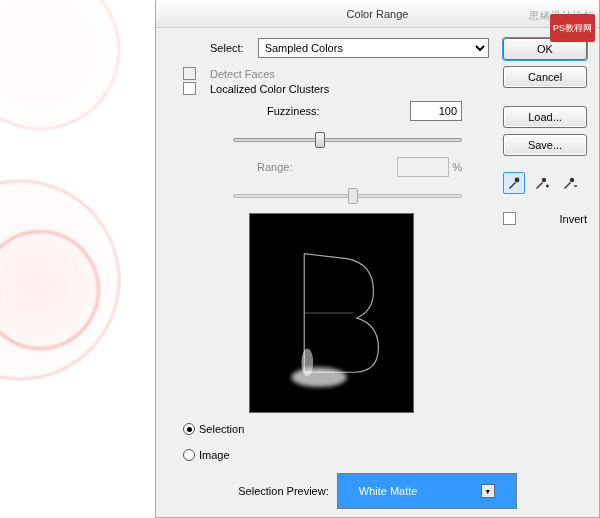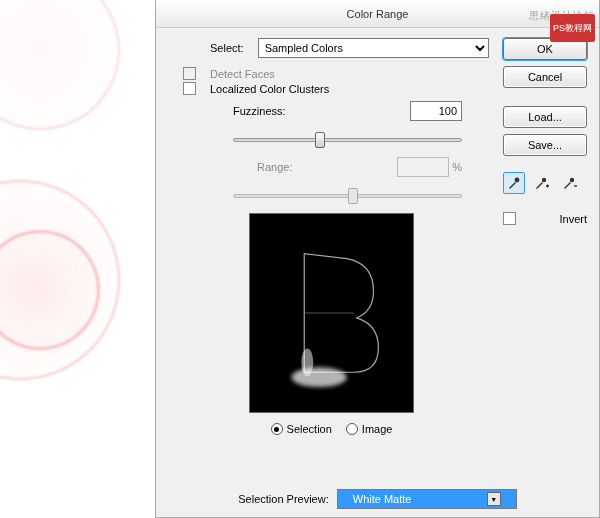--- a/index.html
+++ b/index.html
@@ -22,30 +22,30 @@
   .checkbox.disabled { background:#f0f0f0; }
   .groupbox { border:1px solid transparent; padding: 2px 8px 6px 30px; }
   .slider-wrap { padding: 4px 0 2px 0; }
   .slider { position: relative; height: 16px; }
   .slider-track { position:absolute; top:7px; left:0; right:0; height:4px; background:linear-gradient(#c8c8c8,#e8e8e8); border:1px solid #999; border-radius:2px; }
   .slider-thumb { position:absolute; top:1px; width:10px; height:16px; background:linear-gradient(#fdfdfd,#d0d0d0); border:1px solid #666; border-radius:2px; }
   .slider.disabled .slider-track { background:#ddd; border-color:#bbb; }
   .slider.disabled .slider-thumb { background:#e6e6e6; border-color:#aaa; }
   .preview-box { width: 165px; height: 200px; background:#000; margin: 8px auto 10px auto; border:1px solid #666; display:flex; align-items:center; justify-content:center; position:relative; overflow:hidden; }
   .preview-svg { width:100%; height:100%; }
-  .radio-row { display:flex; justify-content:center; gap:14px; margin-bottom:10px; }
+  .radio-row { display:flex; justify-content:center; gap:14px; margin-bottom:10px;flex-direction:column; }
   .radio { width:12px; height:12px; border:1px solid #555; border-radius:50%; display:inline-flex; align-items:center; justify-content:center; background:#fff; vertical-align:middle; }
   .radio .dot { width:5px; height:5px; background:#000; border-radius:50%; }
   .btn { height:22px; border:1px solid #707070; background:linear-gradient(#fdfdfd,#e4e4e4); border-radius:3px; text-align:center; line-height:20px; cursor:default; box-shadow:0 0 0 1px #fff inset; }
   .btn.primary { box-shadow:0 0 0 1px #3399ff; }
   .eyedroppers { display:flex; gap:6px; margin-top:10px; margin-bottom:10px; }
   .tool { width:22px; height:22px; border:1px solid transparent; display:flex; align-items:center; justify-content:center; border-radius:2px; }
   .tool.selected { border-color:#3399ff; background:#dbeaf9; }
   .bottom-row { position:absolute; left: 0; right:0; bottom: 8px; padding: 0 16px; display:flex; align-items:center; gap:8px; justify-content:center; }
-  .combo-sel { flex:0 0 180px; height:20px; border:1px solid #7a7a7a; background:#3399ff; color:#fff; display:flex; align-items:center; justify-content:space-between; padding:0 15px; }
+  .combo-sel { flex:0 0 180px; height:36px; border:1px solid #7a7a7a; background:#3399ff; color:#fff; display:flex; align-items:center; justify-content:space-between; padding:0 21px; }
   .combo-sel .arrow { width:14px; height:14px; background:#e8e8e8; border:1px solid #666; color:#000; display:flex; align-items:center; justify-content:center; font-size:8px; }
 </style>
 </head>
 <body>
 
 <div class="bg-canvas">
   <div class="bg-glow" style="left:-40px; top:-30px; width:160px; height:160px; opacity:.5"></div>
   <div class="bg-glow" style="left:-80px; top:180px; width:200px; height:200px; opacity:.7"></div>
   <div class="bg-glow" style="left:-20px; top:230px; width:120px; height:120px; border-width:3px; opacity:.8"></div>
 </div>
@@ -70,21 +70,21 @@
         <div class="row" style="margin-bottom:2px;">
           <span class="checkbox disabled"></span>
           <span class="lbl disabled">Detect Faces</span>
         </div>
         <div class="row">
           <span class="checkbox"></span>
           <span class="lbl">Localized Color Clusters</span>
         </div>
 
         <div style="padding:0 18px 0 50px;">
-          <div class="row" style="justify-content:space-between;">
+          <div class="row" style="justify-content:space-between;margin-left:34px;">
             <span class="lbl">Fuzziness:</span>
             <input type="text" class="numbox" value="100" style="">
           </div>
           <div class="slider-wrap">
             <div class="slider">
               <div class="slider-track"></div>
               <div class="slider-thumb" style="left:36%"></div>
             </div>
           </div>
 

